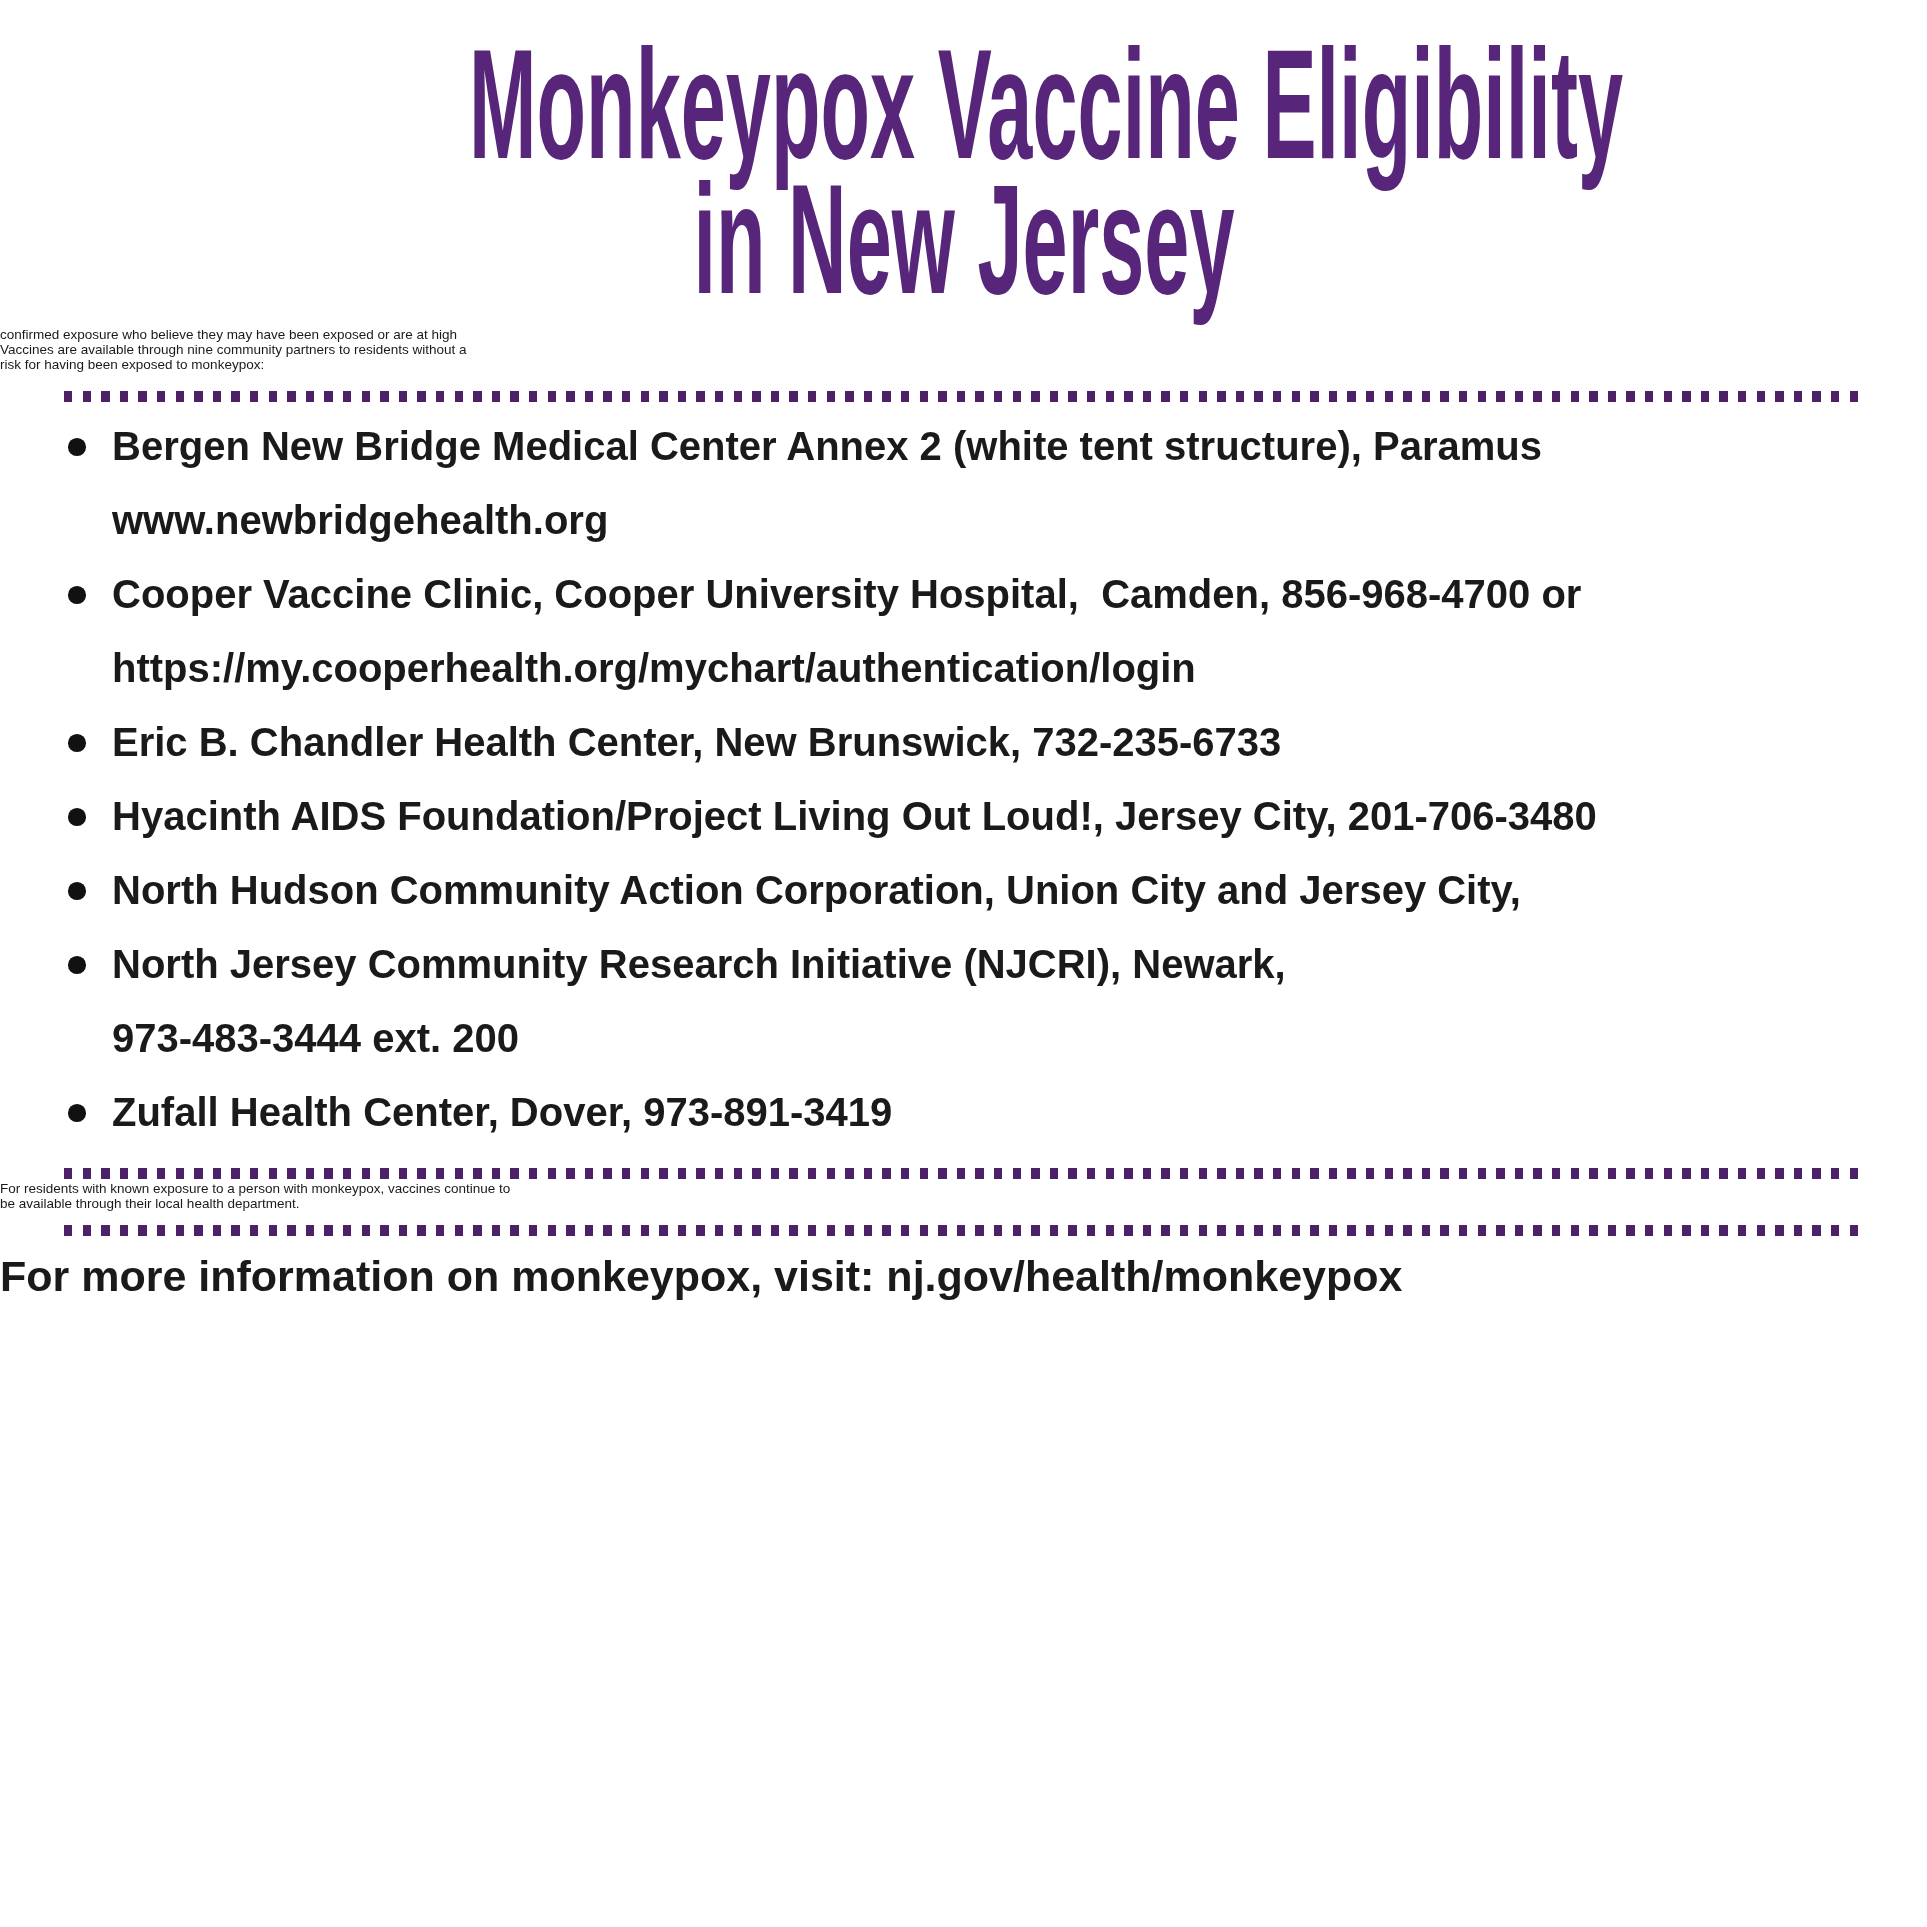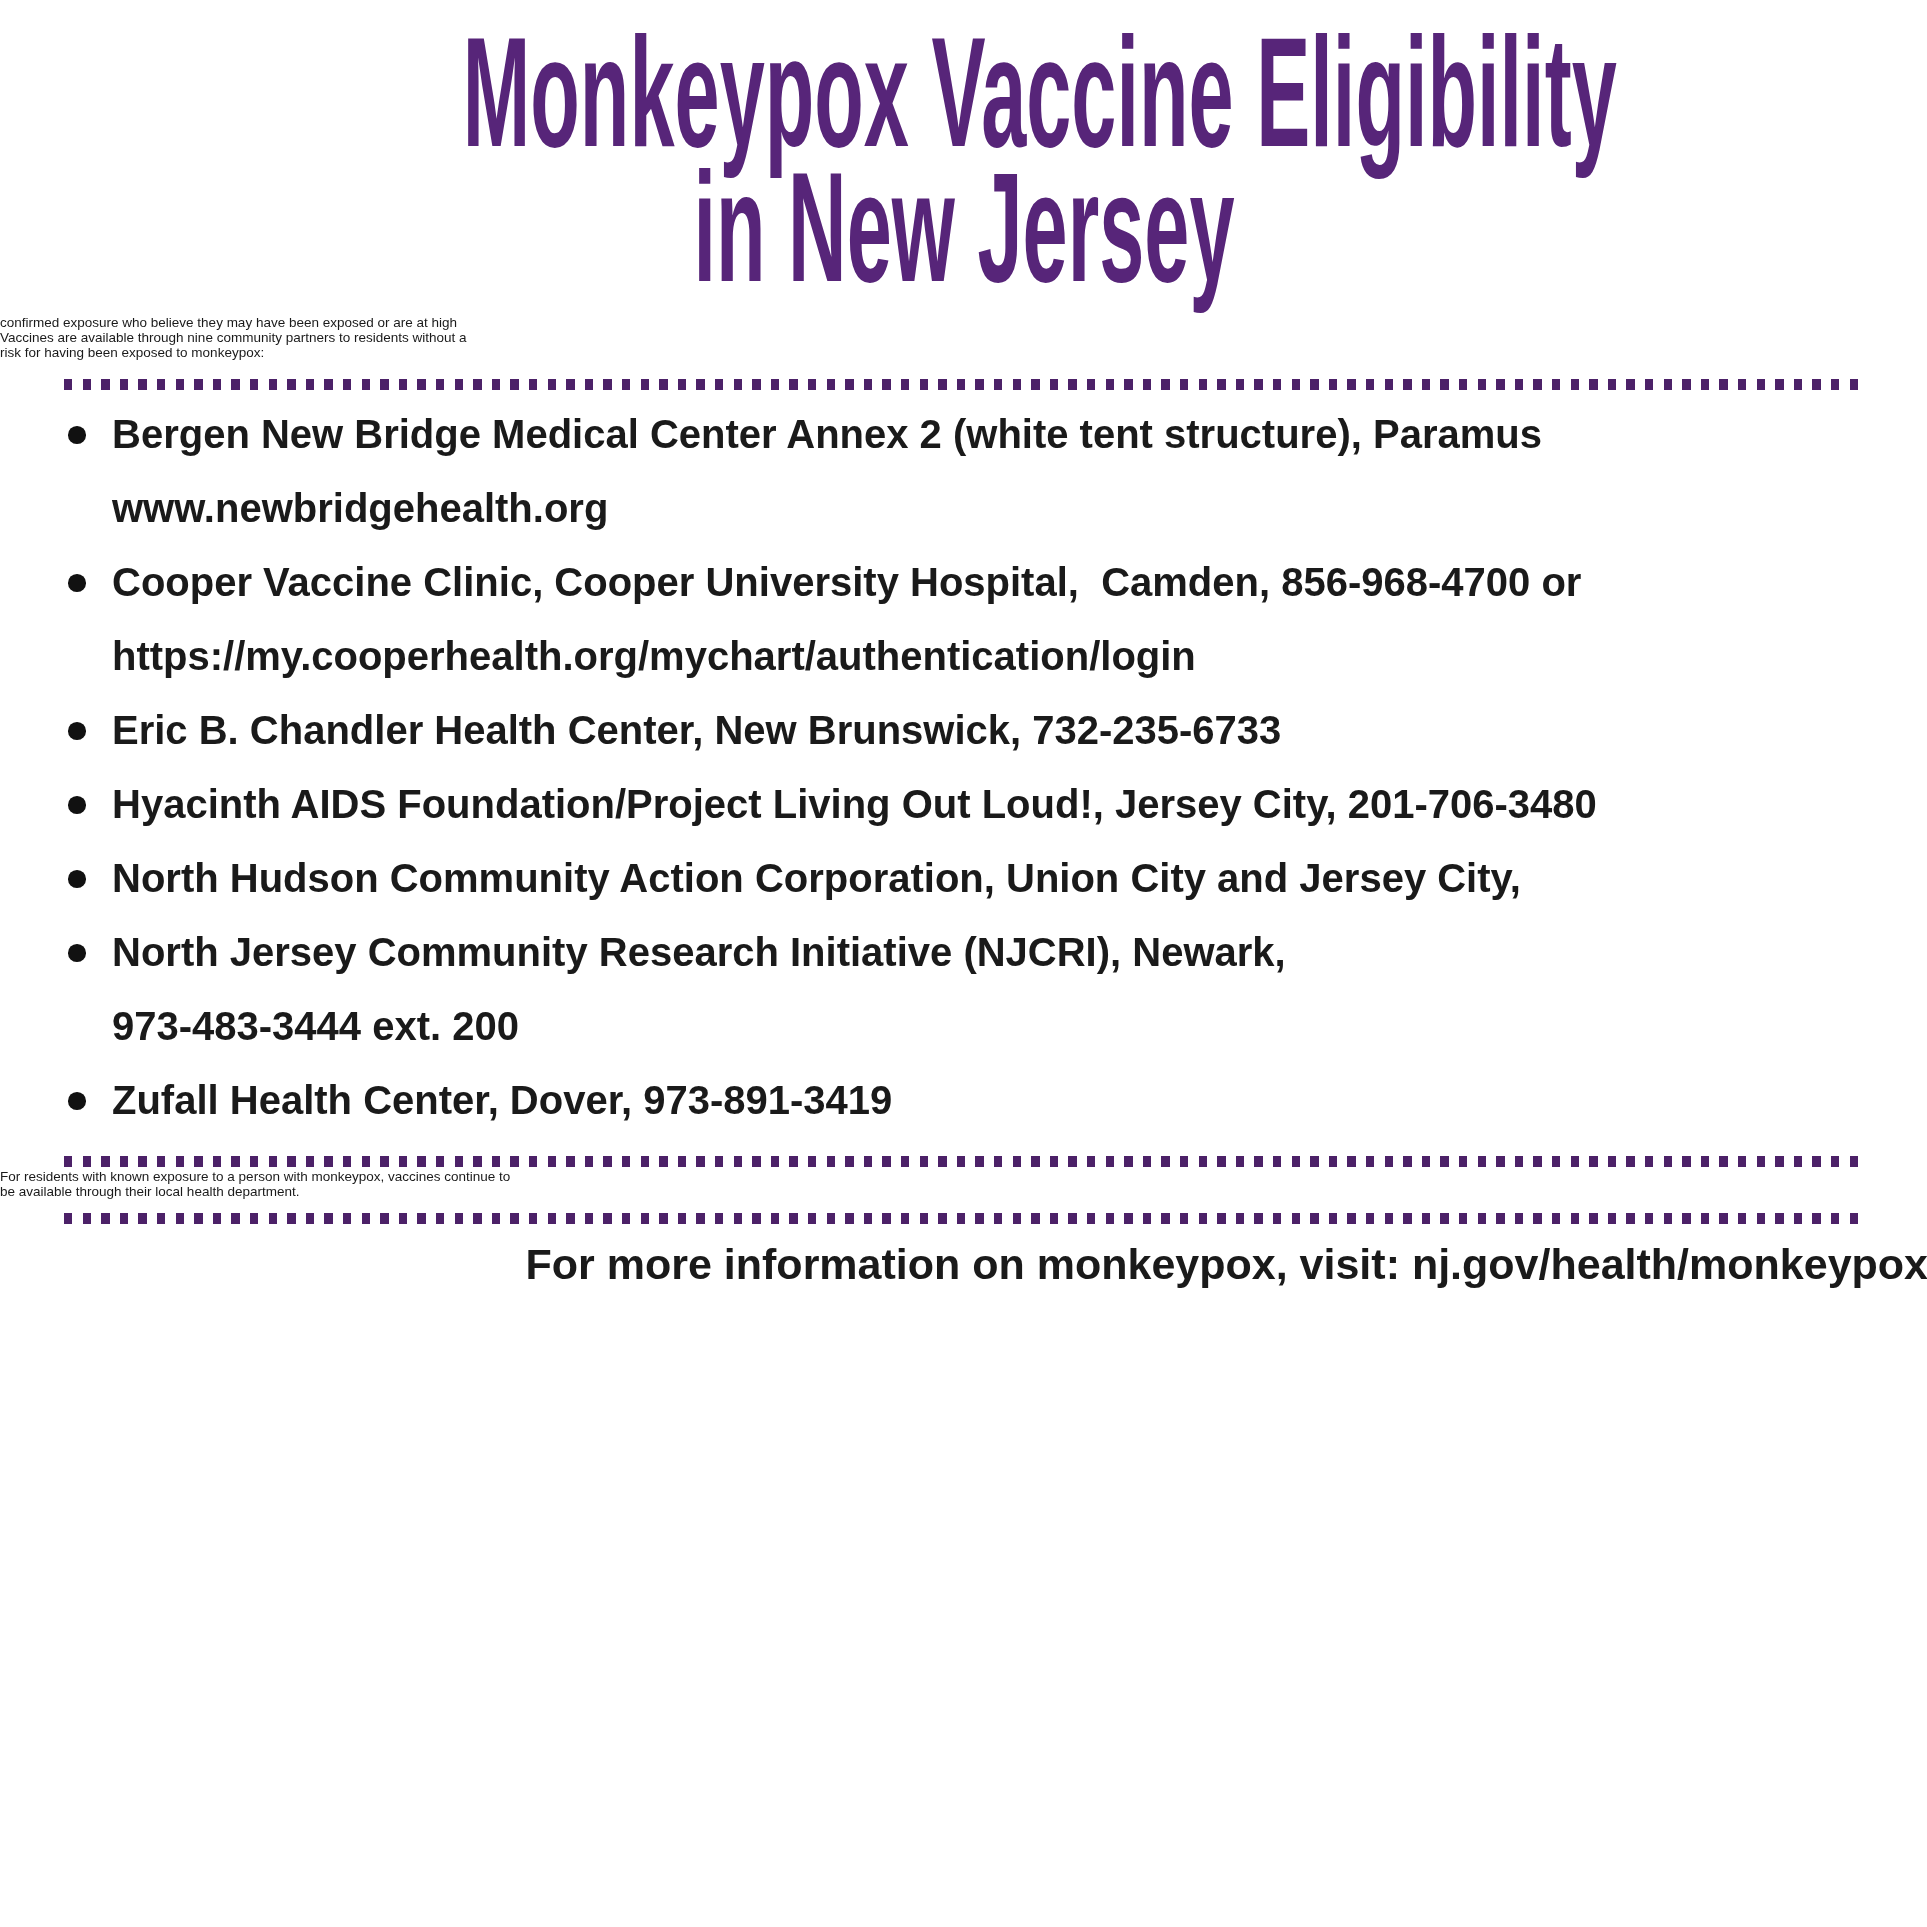--- a/index.html
+++ b/index.html
@@ -6,40 +6,40 @@
     --purple:#572579;
     --divider:#4c2168;
     --text:#1a1a1a;
   }
   html,body{margin:0;padding:0;background:#ffffff;}
   body{
     width:1928px;height:1928px;overflow:hidden;
     font-family:"Liberation Sans",sans-serif;color:var(--text);
   }
   .page{width:100%;height:100%;}
-  .title{margin:0;padding-top:25px;color:var(--purple);}
+  .title{margin:12px;padding-top:25px;color:var(--purple);}
   .tline{
     font-size:156px;line-height:135px;font-weight:700;text-align:center;
     transform:scaleX(0.52);transform-origin:50% 50%;white-space:nowrap;
   }
   .intro{margin:20px 0 0;font-weight:700;font-size:40px;line-height:81px;text-align:center;}
   .divider{
     height:11.8px;margin:18.6px 64px 0;
     background:repeating-linear-gradient(to right,var(--divider) 0 8.4px,transparent 8.4px 18.6px);
   }
   .providers{list-style:none;margin:6.7px 0 0;padding:0 25px 0 112px;font-weight:700;font-size:40px;}
   .providers li{position:relative;}
   .pline{line-height:74px;white-space:pre-wrap;}
   .dot{
     position:absolute;left:-44px;top:29px;width:17.7px;height:17.7px;
     border-radius:50%;background:#111;
   }
   .note{margin:1.7px 0 0;font-style:italic;font-weight:400;font-size:41px;line-height:76px;text-align:center;color:#1f1f1f;}
   .divider.last{margin-top:3.4px;}
-  .footer{margin:15px 0 0;font-weight:700;font-size:43px;line-height:51px;text-align:right;}
+  .footer{margin:15px 0 0;font-weight:700;font-size:43px;line-height:51px;text-align:left;}
 </style>
 </head>
 <body>
 
 <div class="page">
 
   <h1 class="title">
     <div class="tline">Monkeypox Vaccine Eligibility</div>
     <div class="tline">in New Jersey</div>
   </h1>

